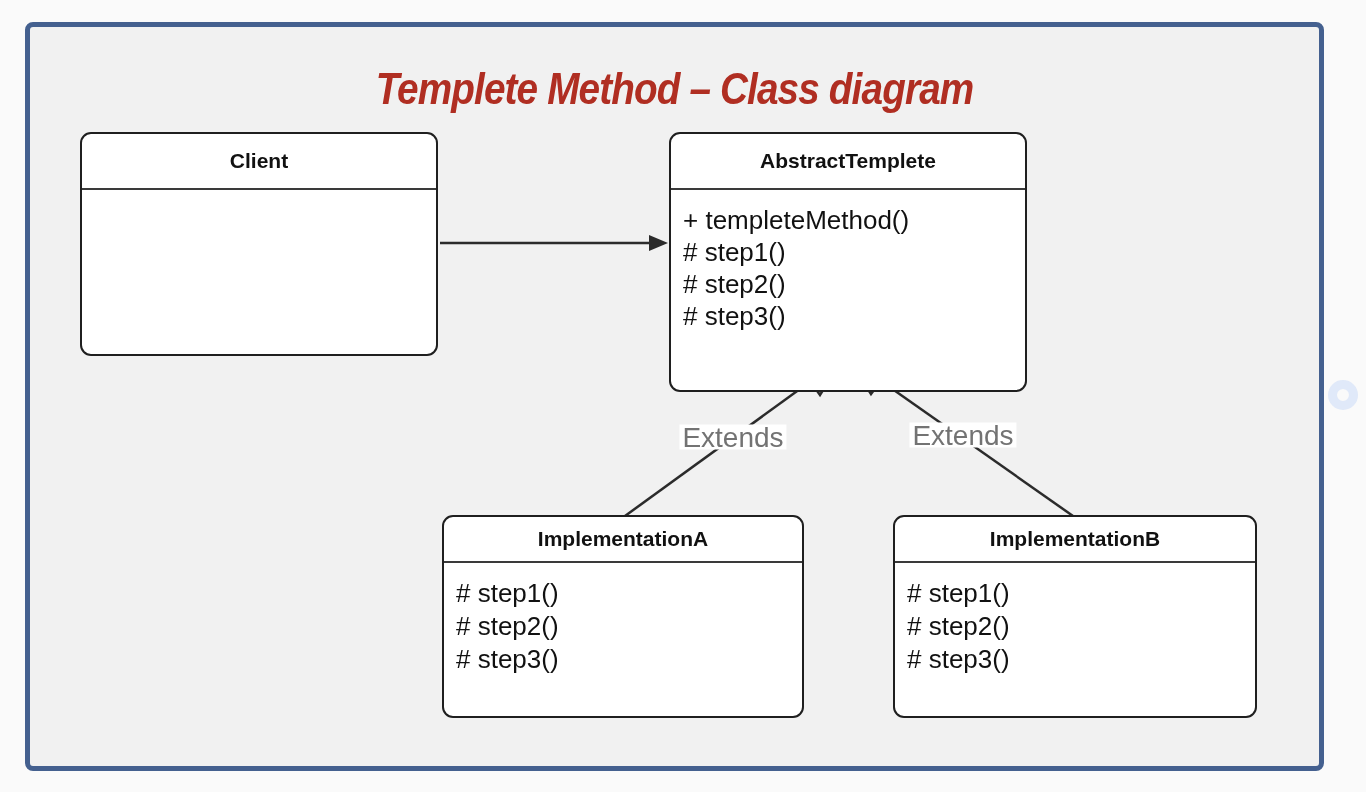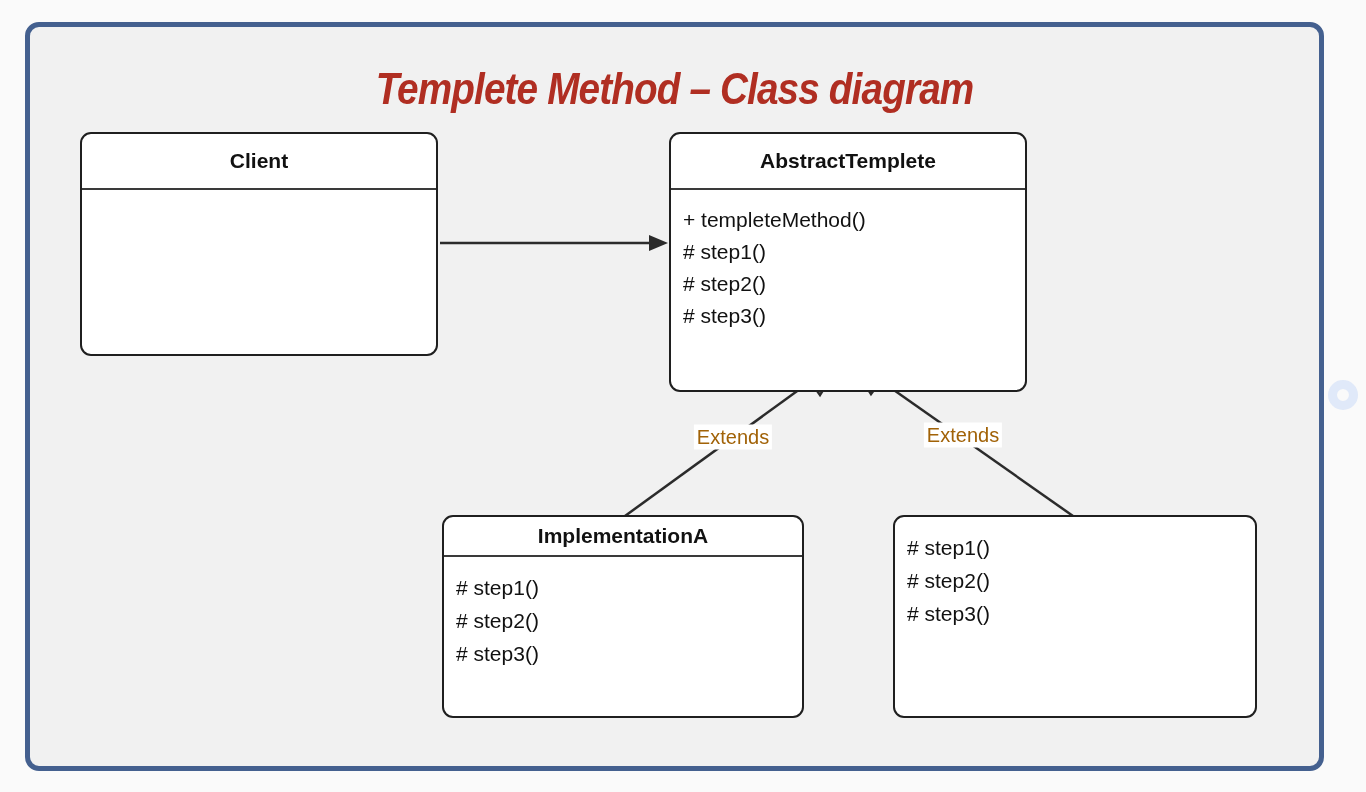--- a/index.html
+++ b/index.html
@@ -9,21 +9,21 @@
     font-family: "Liberation Sans", sans-serif;
     overflow: hidden;
     position: relative;
   }
   .frame {
     position: absolute;
     left: 25px; top: 22px;
     width: 1299px; height: 749px;
     background: #f1f1f1;
     border: 5px solid #44608f;
-    border-radius: 14px;
+    border-radius: 8px;
   }
   .diagram-title {
     position: absolute;
     left: 0; top: 36px;
     width: 100%;
     text-align: center;
   }
   .diagram-title span {
     display: inline-block;
     font-size: 45px;
@@ -51,38 +51,38 @@
   .uml-header {
     display: flex;
     align-items: center;
     justify-content: center;
     border-bottom: 2px solid #3a3a3a;
     font-weight: bold;
     font-size: 21px;
     color: #111;
   }
   .row-top .uml-header { height: 56px; }
-  .row-bottom .uml-header { height: 40px; }
+  .row-bottom .uml-header { height: 46px; }
   .uml-methods {
     padding: 14px 9px 0 12px;
-    font-size: 21px;
+    font-size: 26px;
     color: #111;
   }
   .row-top .uml-methods .method { line-height: 32px; }
   .row-bottom .uml-methods .method { line-height: 33px; }
   .box-client  { left: 80px;  top: 132px; width: 358px; height: 224px; }
   .box-abstract{ left: 669px; top: 132px; width: 358px; height: 260px; }
   .box-impl-a  { left: 442px; top: 515px; width: 362px; height: 203px; }
   .box-impl-b  { left: 893px; top: 515px; width: 364px; height: 203px; }
   .extends-label {
     position: absolute;
     transform: translate(-50%, -50%);
     background: #ffffff;
-    font-size: 20px;
-    color: #a16207;
+    font-size: 28px;
+    color: #737373;
     padding: 0 3px;
     line-height: 25px;
     white-space: nowrap;
   }
   .extends-label.left  { left: 733px; top: 437px; }
   .extends-label.right { left: 963px; top: 435px; }
   .cursor-ring {
     position: absolute;
     left: 1328px; top: 380px;
     width: 30px; height: 30px;
@@ -132,20 +132,21 @@
 <div class="uml-box row-bottom box-impl-a">
   <div class="uml-header">ImplementationA</div>
   <div class="uml-methods">
     <div class="method"># step1()</div>
     <div class="method"># step2()</div>
     <div class="method"># step3()</div>
   </div>
 </div>
 
 <div class="uml-box row-bottom box-impl-b">
+  <div class="uml-header">ImplementationB</div>
   <div class="uml-methods">
     <div class="method"># step1()</div>
     <div class="method"># step2()</div>
     <div class="method"># step3()</div>
   </div>
 </div>
 
 <div class="extends-label left">Extends</div>
 <div class="extends-label right">Extends</div>
 

